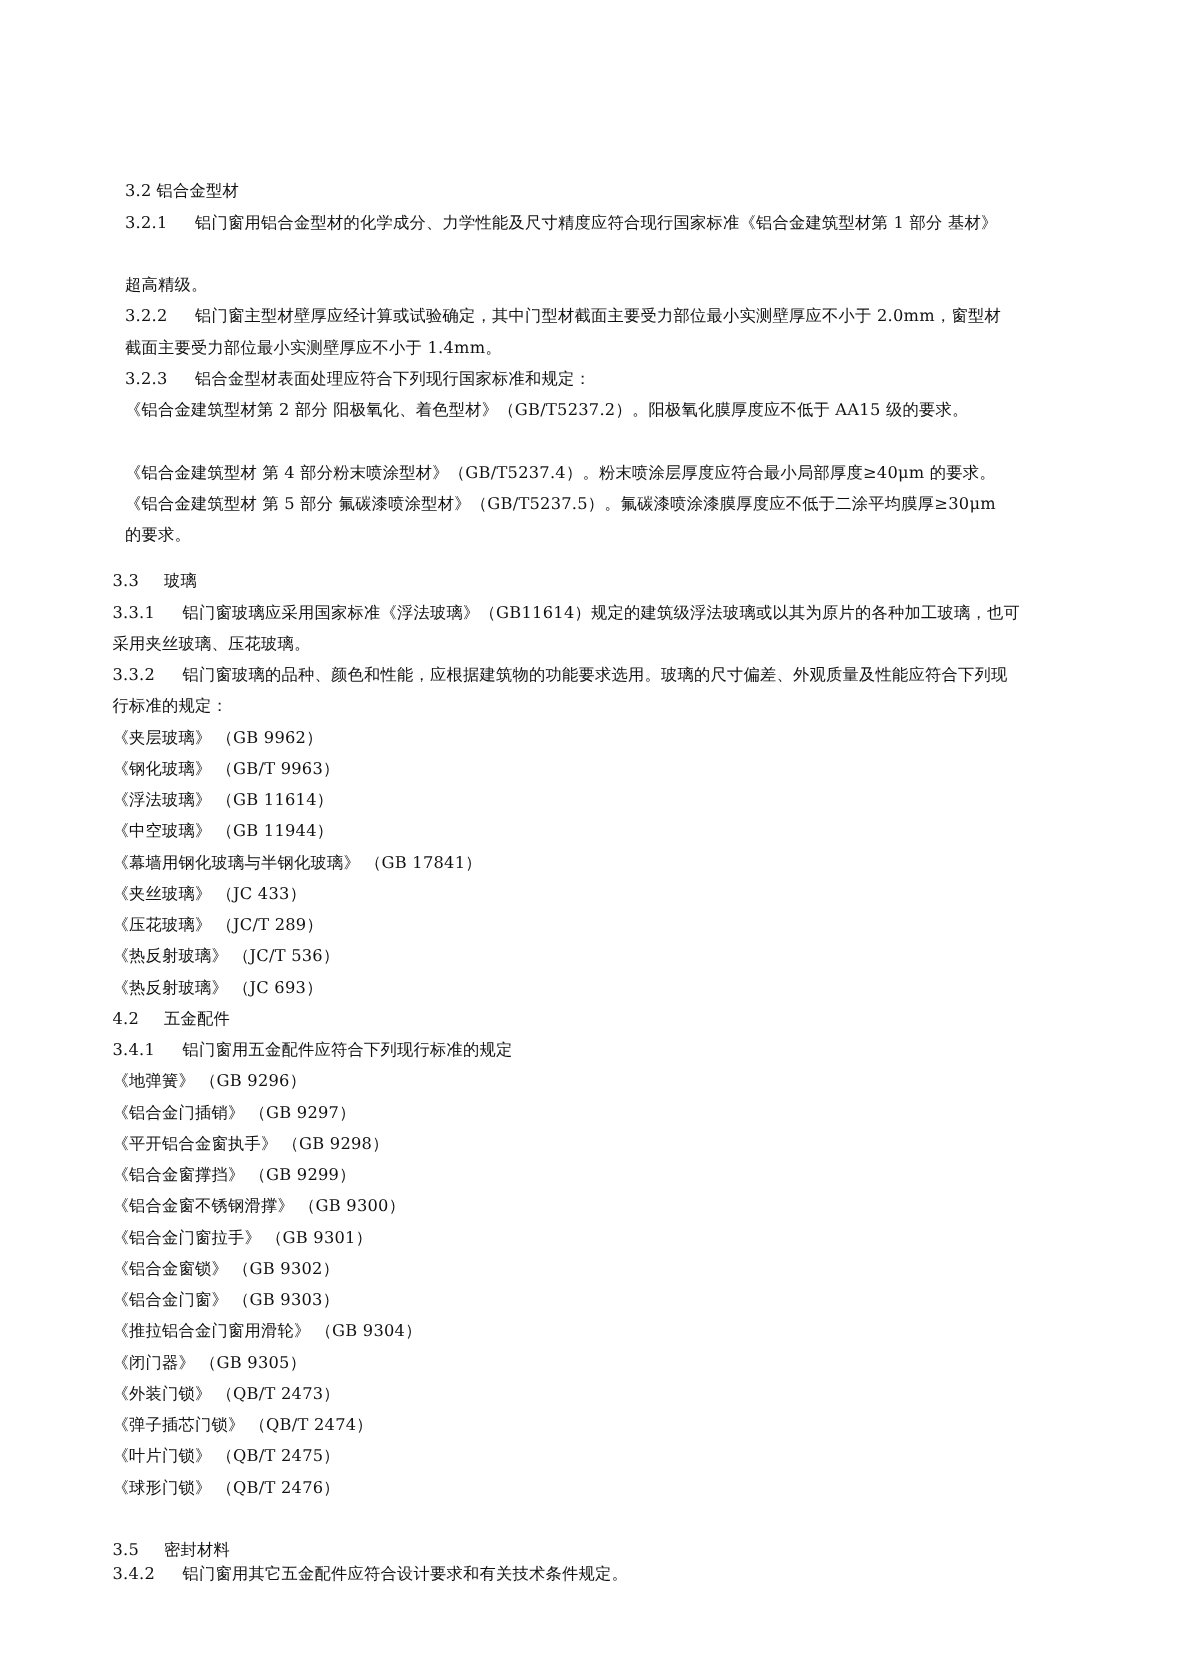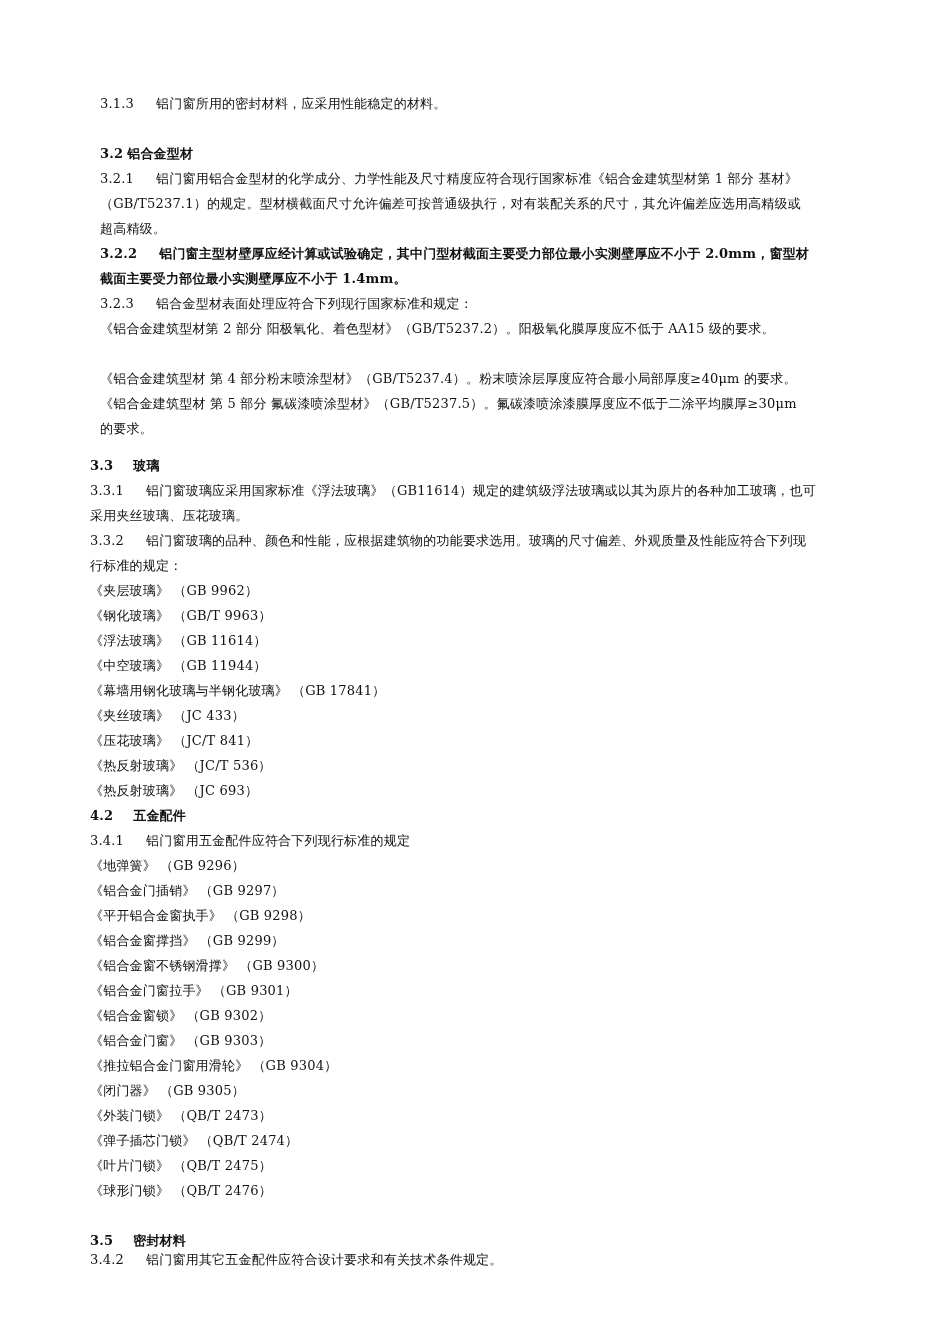--- a/index.html
+++ b/index.html
@@ -23,42 +23,38 @@
       width: 950px;
       height: 1344px;
     }
     .line {
       position: absolute;
       white-space: nowrap;
       line-height: 16px;
       height: 16px;
       letter-spacing: 0.2px;
     }
-    .bold { font-weight: bold; }
+    .bold { font-weight: normal; }
     .num { display: inline-block; }
     .gap { display: inline-block; width: 22px; }
     .gap-s { display: inline-block; width: 4px; }
     .gap-h { display: inline-block; width: 20px; }
   </style>
 </head>
 <body>
 
 <div class="page">
 
-  <div class="line" style="left:100px; top:96px;">
-    <span class="num">3.1.3</span><span class="gap"></span><span>铝门窗所用的密封材料，应采用性能稳定的材料。</span>
-  </div>
   <div class="line bold" style="left:100px; top:146px;">
     <span class="num">3.2</span><span class="gap-s"></span><span>铝合金型材</span>
   </div>
 
   <div class="line" style="left:100px; top:171px;">
     <span class="num">3.2.1</span><span class="gap"></span><span>铝门窗用铝合金型材的化学成分、力学性能及尺寸精度应符合现行国家标准《铝合金建筑型材第 1 部分  基材》</span>
   </div>
-  <div class="line" style="left:100px; top:196px;">（GB/T5237.1）的规定。型材横截面尺寸允许偏差可按普通级执行，对有装配关系的尺寸，其允许偏差应选用高精级或</div>
   <div class="line" style="left:100px; top:221px;">超高精级。</div>
 
   <div class="line bold" style="left:100px; top:246px;">
     <span class="num">3.2.2</span><span class="gap"></span><span>铝门窗主型材壁厚应经计算或试验确定，其中门型材截面主要受力部位最小实测壁厚应不小于 2.0mm，窗型材</span>
   </div>
   <div class="line bold" style="left:100px; top:271px;">截面主要受力部位最小实测壁厚应不小于 1.4mm。</div>
 
   <div class="line" style="left:100px; top:296px;">
     <span class="num">3.2.3</span><span class="gap"></span><span>铝合金型材表面处理应符合下列现行国家标准和规定：</span>
   </div>
@@ -78,21 +74,21 @@
     <span class="num">3.3.2</span><span class="gap"></span><span>铝门窗玻璃的品种、颜色和性能，应根据建筑物的功能要求选用。玻璃的尺寸偏差、外观质量及性能应符合下列现</span>
   </div>
   <div class="line" style="left:90px; top:558px;">行标准的规定：</div>
 
   <div class="line" style="left:90px; top:583px;"><span>《夹层玻璃》</span><span class="gap-s"></span><span>（GB 9962）</span></div>
   <div class="line" style="left:90px; top:608px;"><span>《钢化玻璃》</span><span class="gap-s"></span><span>（GB/T 9963）</span></div>
   <div class="line" style="left:90px; top:633px;"><span>《浮法玻璃》</span><span class="gap-s"></span><span>（GB 11614）</span></div>
   <div class="line" style="left:90px; top:658px;"><span>《中空玻璃》</span><span class="gap-s"></span><span>（GB 11944）</span></div>
   <div class="line" style="left:90px; top:683px;"><span>《幕墙用钢化玻璃与半钢化玻璃》</span><span class="gap-s"></span><span>（GB 17841）</span></div>
   <div class="line" style="left:90px; top:708px;"><span>《夹丝玻璃》</span><span class="gap-s"></span><span>（JC 433）</span></div>
-  <div class="line" style="left:90px; top:733px;"><span>《压花玻璃》</span><span class="gap-s"></span><span>（JC/T 841）</span></div>
+  <div class="line" style="left:90px; top:733px;"><span>《压花玻璃》</span><span class="gap-s"></span><span>（JC/T 289）</span></div>
   <div class="line" style="left:90px; top:758px;"><span>《热反射玻璃》</span><span class="gap-s"></span><span>（JC/T 536）</span></div>
   <div class="line" style="left:90px; top:783px;"><span>《热反射玻璃》</span><span class="gap-s"></span><span>（JC 693）</span></div>
 
   <div class="line bold" style="left:90px; top:808px;">
     <span class="num">4.2</span><span class="gap-h"></span><span>五金配件</span>
   </div>
   <div class="line" style="left:90px; top:833px;">
     <span class="num">3.4.1</span><span class="gap"></span><span>铝门窗用五金配件应符合下列现行标准的规定</span>
   </div>
 

